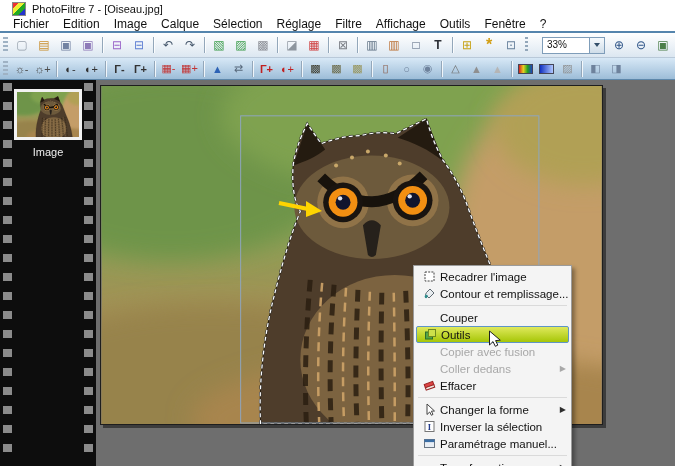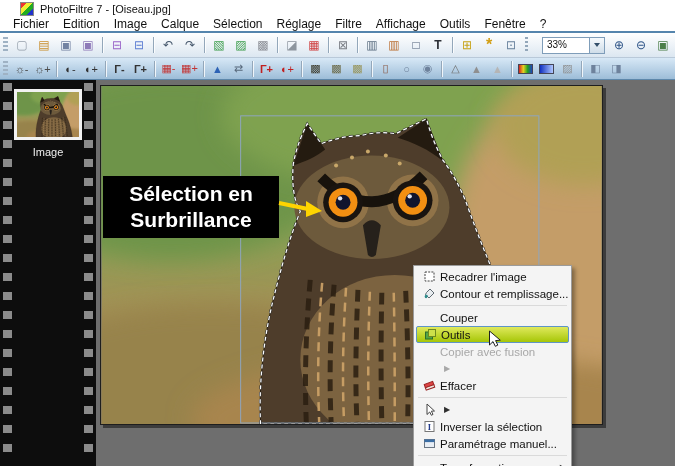--- a/index.html
+++ b/index.html
@@ -1,20 +1,20 @@
 <!DOCTYPE html>
 <html><head>
 <meta charset="utf-8">
 <style>
   html,body{margin:0;padding:0;background:#444;}
   .screen{position:relative;width:675px;height:466px;overflow:hidden;background:#fff;
           font-family:"Liberation Sans",sans-serif;-webkit-font-smoothing:antialiased;}
   
   .titlebar{position:absolute;left:0;top:0;width:100%;height:17px;background:#fff;
-            display:flex;align-items:center;padding-left:20px;box-sizing:border-box;}
+            display:flex;align-items:center;padding-left:12px;box-sizing:border-box;}
   .app-ico{width:12px;height:12px;border:1px solid #888;margin-right:6px;
            background:linear-gradient(135deg,#e33 0 25%,#ee3 25% 50%,#2a2 50% 75%,#23c 75% 100%);}
   .title{font-size:11px;color:#111;}
   .menubar{position:absolute;left:0;top:17px;width:100%;height:14px;background:#fff;
            display:flex;align-items:center;padding-left:6px;}
   .mb-item{font-size:12px;color:#111;padding:0 7px;cursor:default;}
   .blueline{position:absolute;left:0;top:31px;width:100%;height:2px;background:#5585ad;}
   
   .toolbar{position:absolute;left:0;width:100%;display:flex;align-items:center;
            padding:0 2px;box-sizing:border-box;}
@@ -412,24 +412,20 @@
 
   <div class="canvas">
     <svg viewBox="0 0 503 340">
       <use href="#owl-scene"></use>
       <rect x="140" y="30" width="300" height="309" fill="none" stroke="#8ea6bf" stroke-width="1"></rect>
       <path d="M160,340 C158,300 163,252 174,210 C180,186 188,156 200,126 C194,116 191,100 193,78 C196,62 201,50 207,38 L221,58 C232,54 246,50 260,50 C272,47 284,46 296,48 L327,33 C331,49 337,62 343,74 C355,90 364,108 370,126 C378,148 386,168 396,192 C410,222 420,256 428,292 C432,310 435,326 436,340 Z" fill="none" stroke="#333333" stroke-width="2.4" stroke-dasharray="4 3"></path>
       <path d="M160,340 C158,300 163,252 174,210 C180,186 188,156 200,126 C194,116 191,100 193,78 C196,62 201,50 207,38 L221,58 C232,54 246,50 260,50 C272,47 284,46 296,48 L327,33 C331,49 337,62 343,74 C355,90 364,108 370,126 C378,148 386,168 396,192 C410,222 420,256 428,292 C432,310 435,326 436,340 Z" fill="none" stroke="#ffffff" stroke-width="1.2" stroke-dasharray="4 3"></path>
     </svg>
   </div>
 
-  <div class="callout">
-    <div>Sélection en</div>
-    <div>Surbrillance</div>
-  </div>
   <svg class="callout-arrow" width="46" height="22">
     <line x1="2" y1="7" x2="31" y2="13" stroke="#ffd400" stroke-width="4"></line>
     <polygon points="29,5 45,15 29,21" fill="#ffd400"></polygon>
   </svg>
 
   <div class="ctx">
     <div class="ctx-item">
       <span class="ctx-ico">
         <svg width="13" height="13">
             <rect x="2" y="2" width="9" height="9" fill="#ffffff" stroke="#444" stroke-dasharray="2 1.2"></rect>
@@ -459,40 +455,42 @@
           </svg>
       </span>
       <span class="ctx-label">Outils</span>
     </div>
     <div class="ctx-item disabled">
       <span class="ctx-ico"></span>
       <span class="ctx-label">Copier avec fusion</span>
     </div>
     <div class="ctx-item disabled">
       <span class="ctx-ico"></span>
+      <span class="ctx-label">Coller dedans</span>
       <span class="ctx-arrow">▶</span>
     </div>
     <div class="ctx-item">
       <span class="ctx-ico">
         <svg width="13" height="13">
             <g transform="rotate(-20 6 7)">
               <rect x="2" y="4" width="9" height="3.6" fill="#d44" stroke="#922"></rect>
               <rect x="2" y="7.4" width="9" height="2.6" fill="#f0e8e0" stroke="#922"></rect>
             </g>
           </svg>
       </span>
       <span class="ctx-label">Effacer</span>
     </div>
     <div class="ctx-sep"></div>
     <div class="ctx-item">
       <span class="ctx-ico">
         <svg width="13" height="13">
             <path d="M4 1 L4 11.5 L6.7 9 L8.4 12.3 L10 11.4 L8.4 8.2 L11.5 8 Z" fill="#fff" stroke="#444"></path>
           </svg>
       </span>
+      <span class="ctx-label">Changer la forme</span>
       <span class="ctx-arrow">▶</span>
     </div>
     <div class="ctx-item">
       <span class="ctx-ico">
         <svg width="13" height="13">
             <rect x="2" y="1.5" width="9" height="10" fill="#fff" stroke="#777"></rect>
             <text x="6.5" y="9.5" font-size="8.5" font-weight="bold" fill="#223a8c" text-anchor="middle" font-family="Liberation Serif,serif">I</text>
           </svg>
       </span>
       <span class="ctx-label">Inverser la sélection</span>

